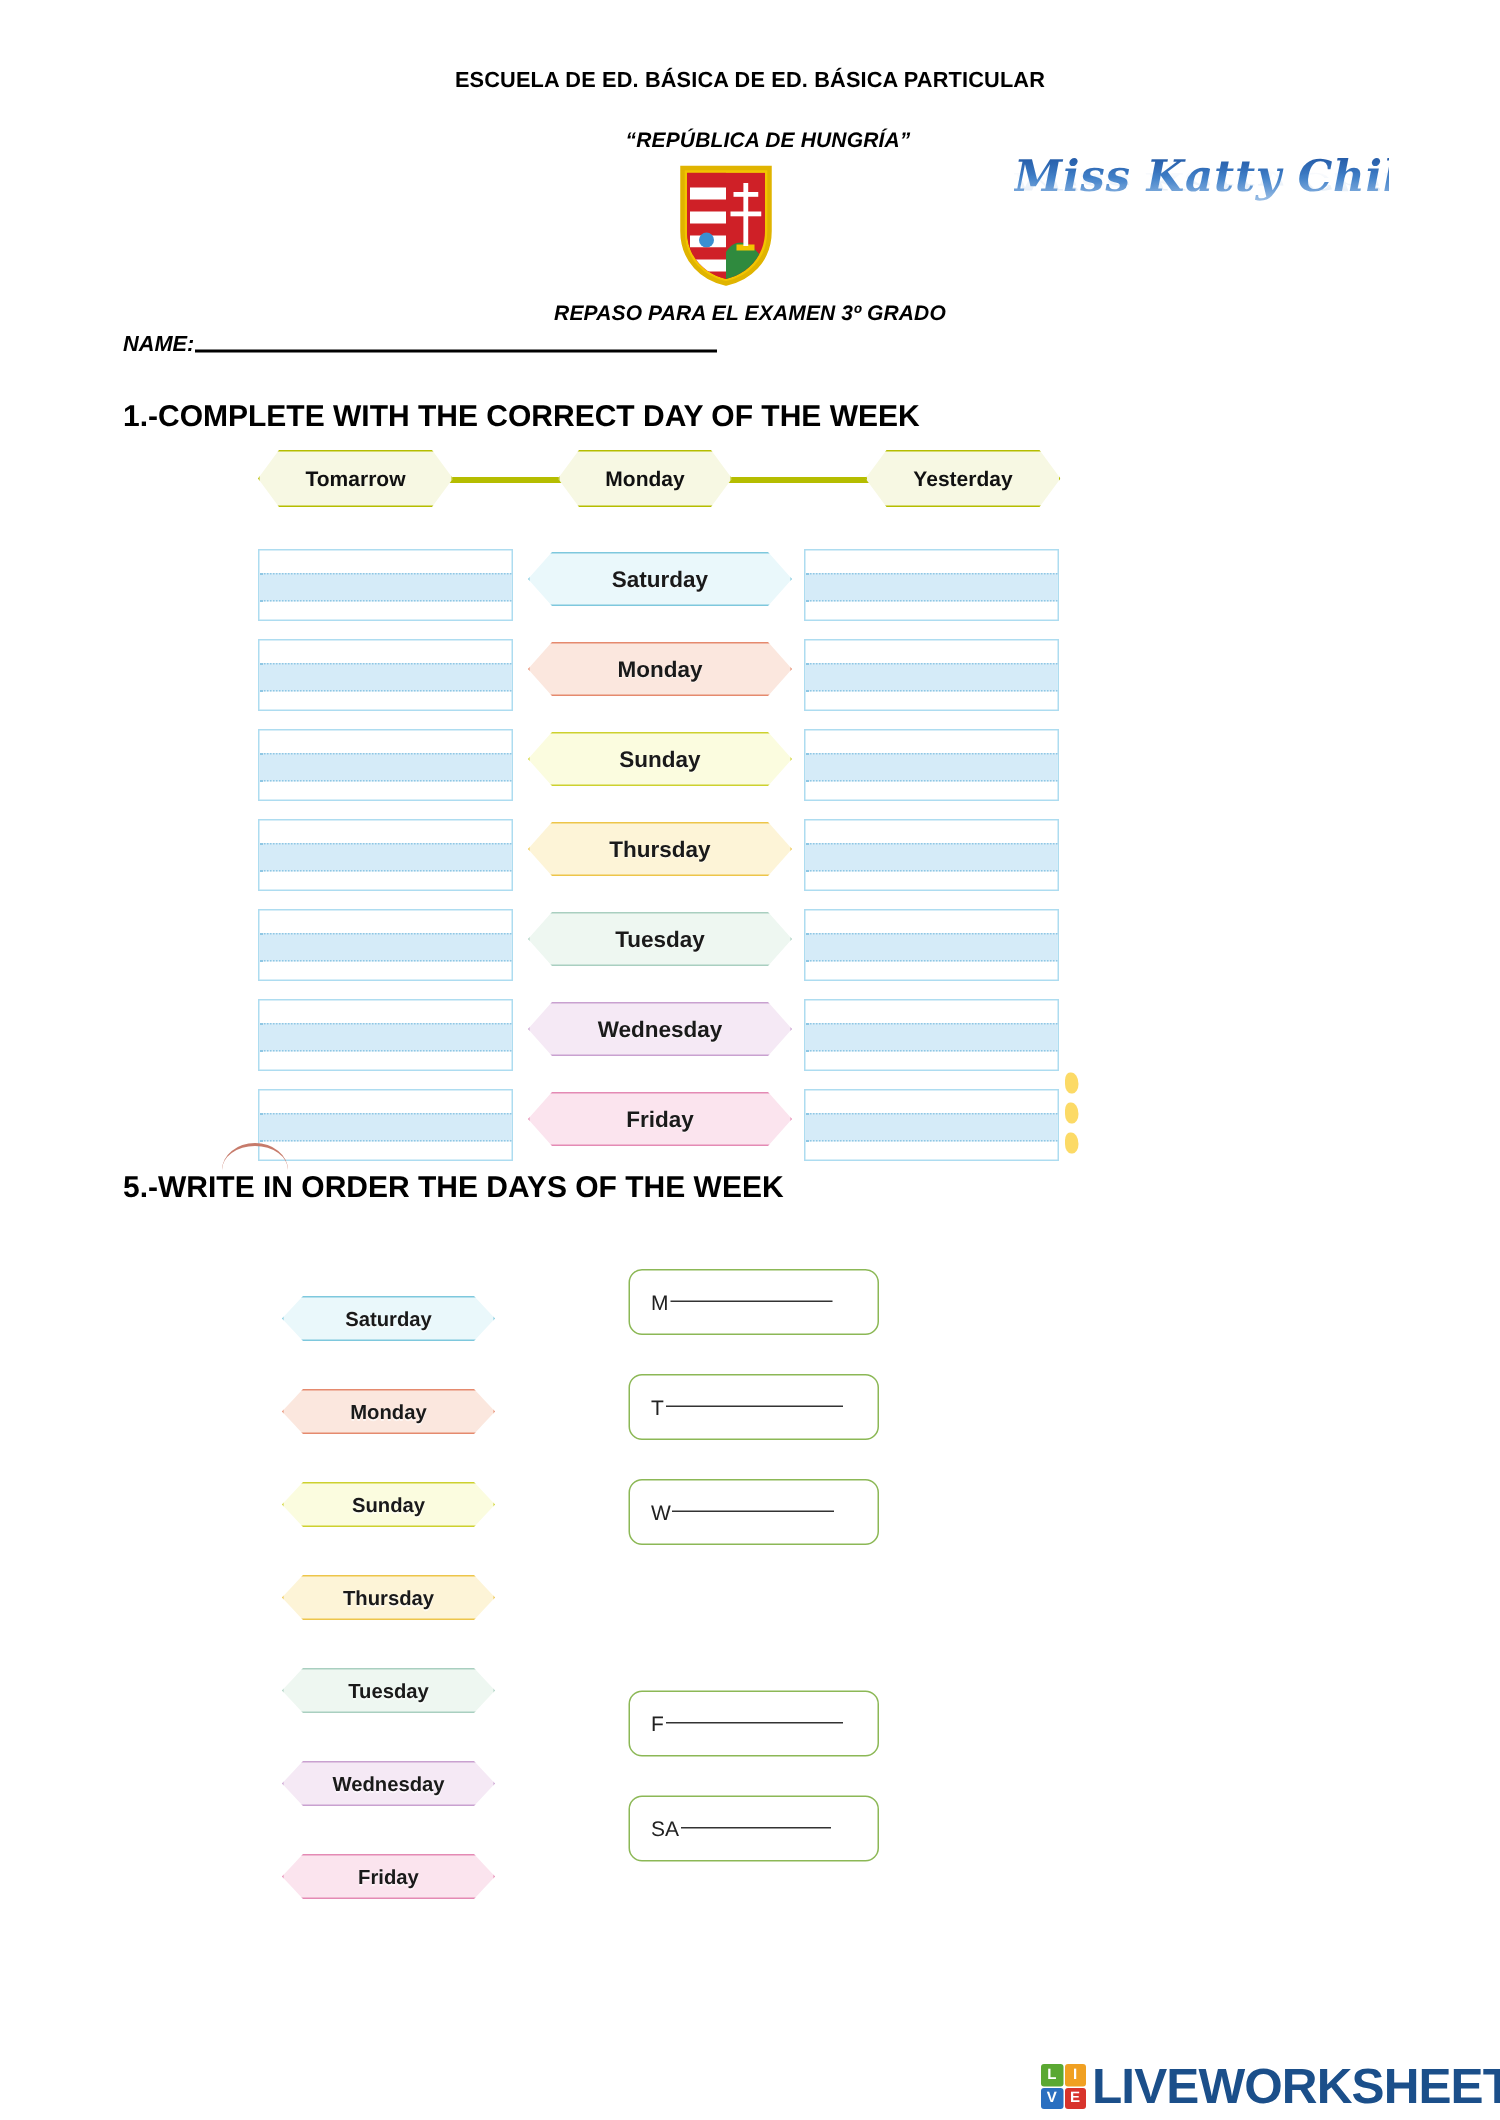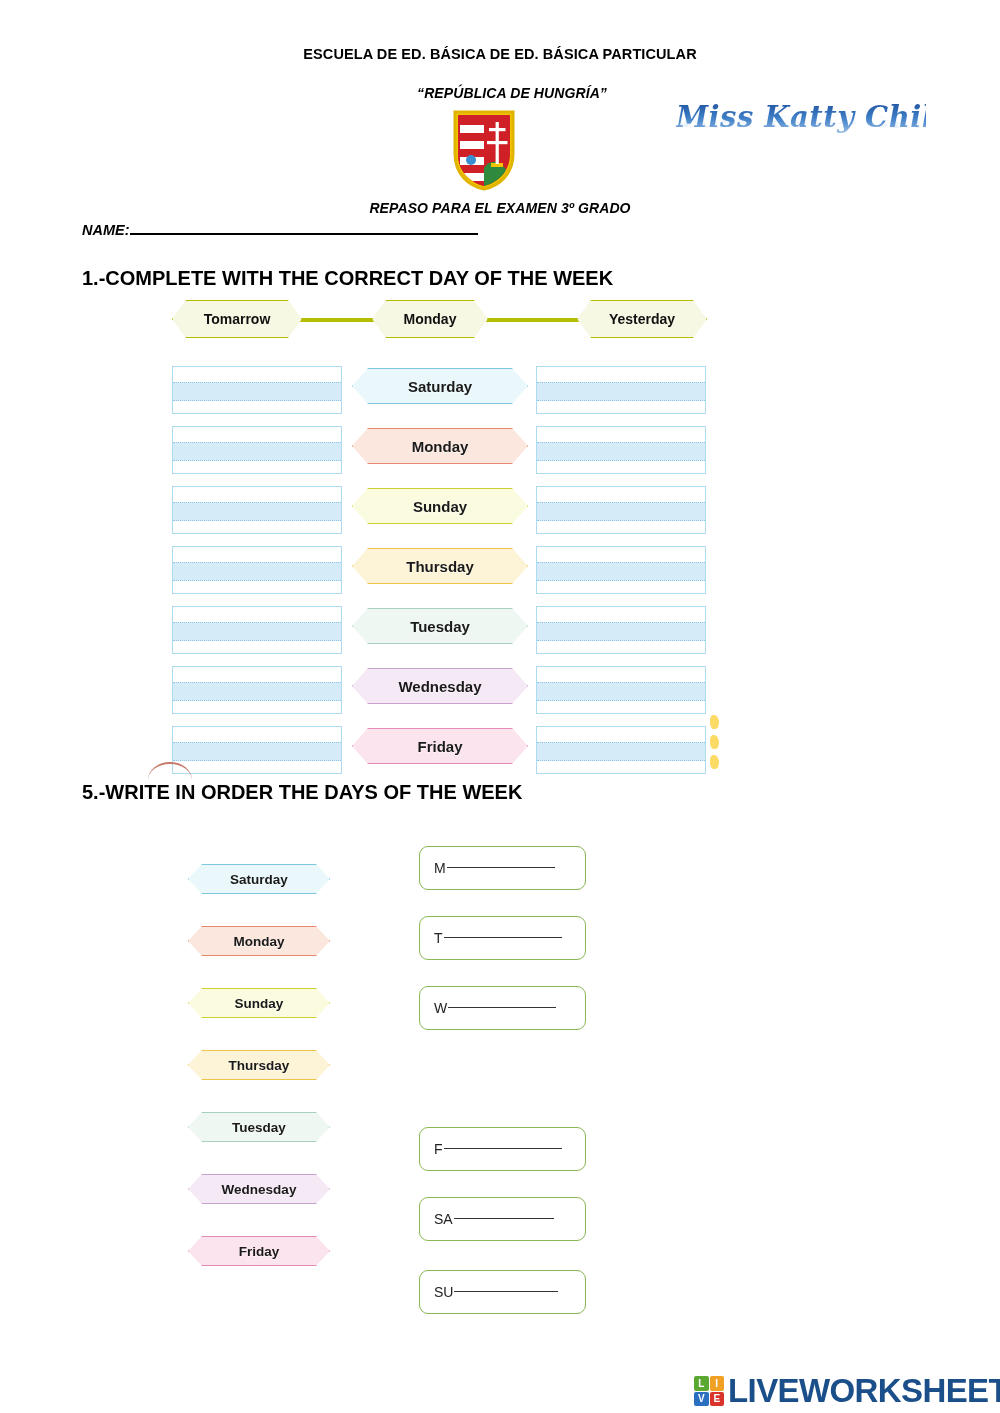--- a/index.html
+++ b/index.html
@@ -369,24 +369,20 @@
       </div>
       <div class="order-row">
         <div class="order-chip" style="background: rgb(245, 233, 245); border-color: rgb(201, 161, 208); top: 18px;">Wednesday</div>
         <div class="answer-box" style="border-color: rgb(140, 184, 86); top: 41px;">
           <span class="pfx">SA</span>
           <span class="rule" style="width: 100px;"></span>
         </div>
       </div>
       <div class="order-row">
         <div class="order-chip" style="background: rgb(251, 228, 238); border-color: rgb(228, 138, 180); top: 18px;">Friday</div>
-        <div class="answer-box" style="border-color: rgb(140, 184, 86); top: 52px;">
-          <span class="pfx">SU</span>
-          <span class="rule" style="width: 104px;"></span>
-        </div>
       </div>
     </div>
 
   <div id="footer-logo">
     <div id="lw-mark">
         <i style="background: rgb(90, 168, 50);">L</i>
         <i style="background: rgb(240, 160, 34);">I</i>
         <i style="background: rgb(42, 111, 192);">V</i>
         <i style="background: rgb(216, 52, 44);">E</i>
       </div>

